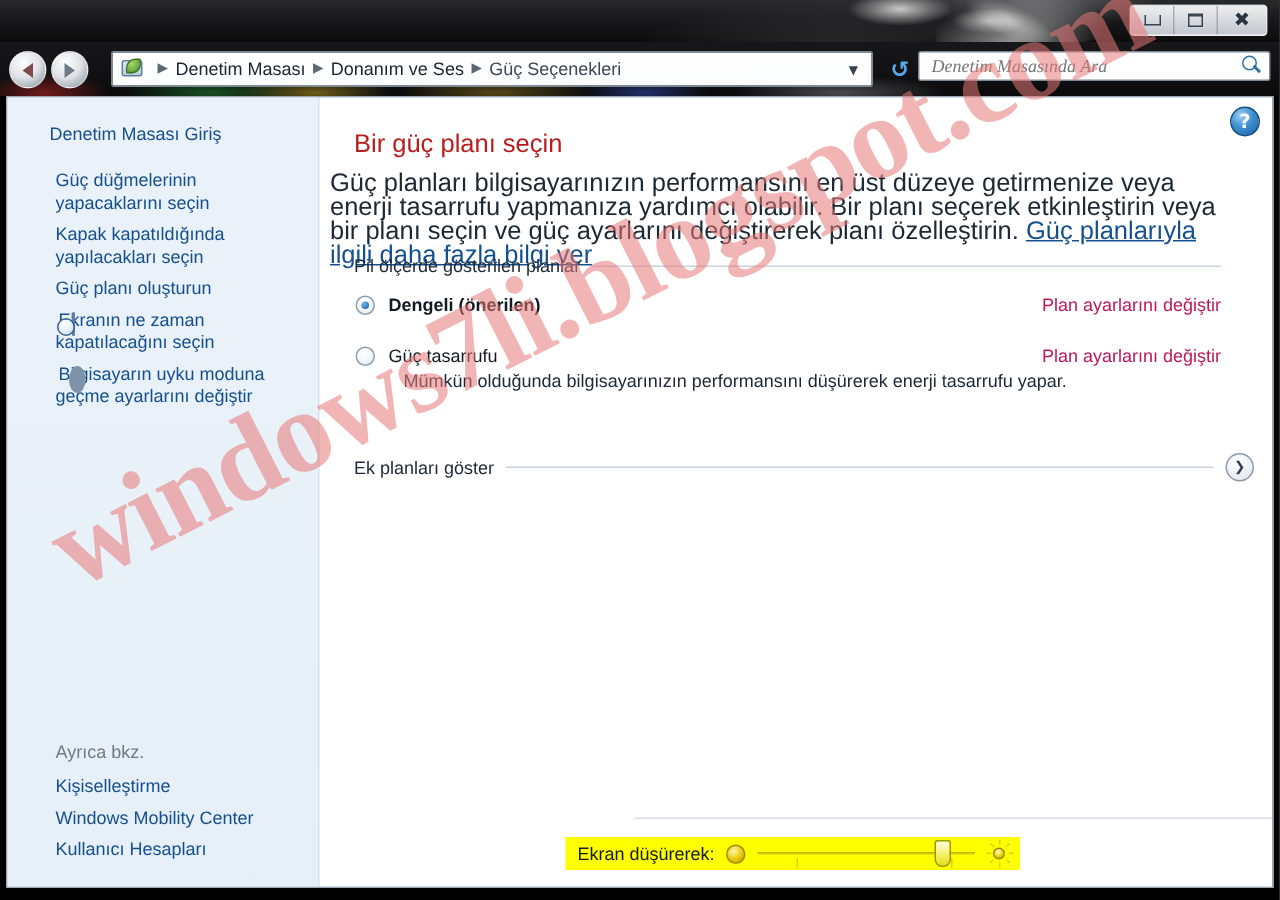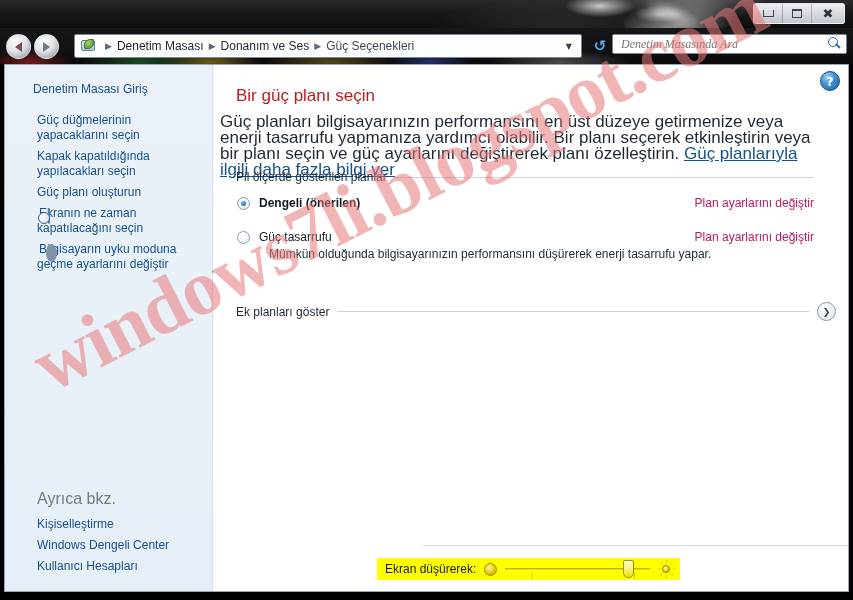--- a/index.html
+++ b/index.html
@@ -188,21 +188,21 @@
     position: relative; overflow: hidden;
   }
   .ico-moon::after {
     content: ""; position: absolute; left: -3px; top: -1px;
     width: 11px; height: 18px; border-radius: 50%;
     background: #7e93aa;
   }
 
   .side-bottom { position: absolute; left: 0; bottom: 14px; width: 208px; }
   .side-heading {
-    color: #6e7c89; font-size: 16px; padding: 0 10px 6px 32px;
+    color: #6e7c89; font-size: 12px; padding: 0 10px 6px 32px;
   }
   .side-bottom .side-link { padding: 3px 10px 3px 32px; }
 
   
   .content {
     position: absolute; left: 209px; top: 0; right: 0; bottom: 0;
     background: #fff;
   }
   .help-btn {
     position: absolute; right: 8px; top: 6px;
@@ -408,21 +408,21 @@
 
         <span class="side-link">
           <span class="side-ico ico-moon"></span>
           <span>Bilgisayarın uyku moduna geçme ayarlarını değiştir</span>
         </span>
       </div>
 
       <div class="side-bottom">
         <div class="side-heading">Ayrıca bkz.</div>
         <span class="side-link">Kişiselleştirme</span>
-        <span class="side-link">Windows Dengeli Center</span>
+        <span class="side-link">Windows Mobility Center</span>
         <span class="side-link">Kullanıcı Hesapları</span>
       </div>
     </div>
 
     <div class="content">
 
       <div class="help-btn">?</div>
 
       <div class="page-title">Bir güç planı seçin</div>
 

